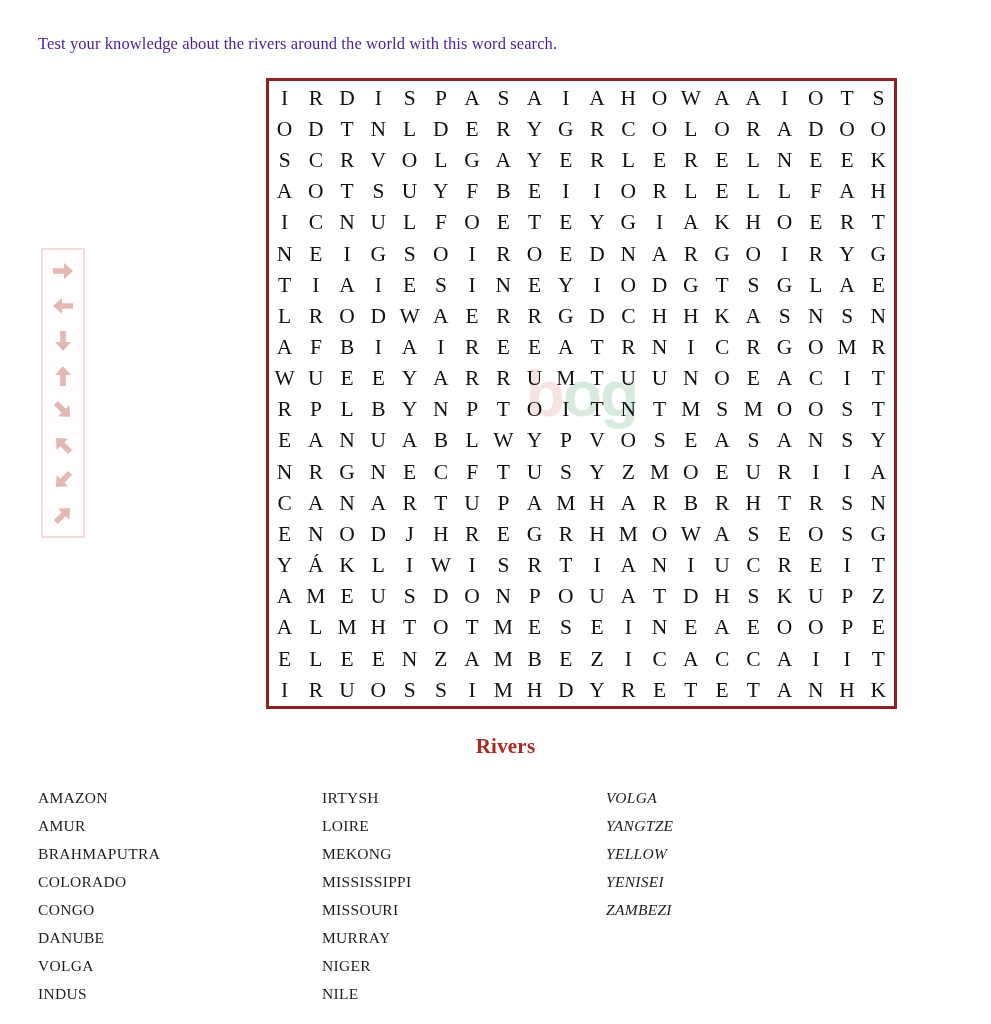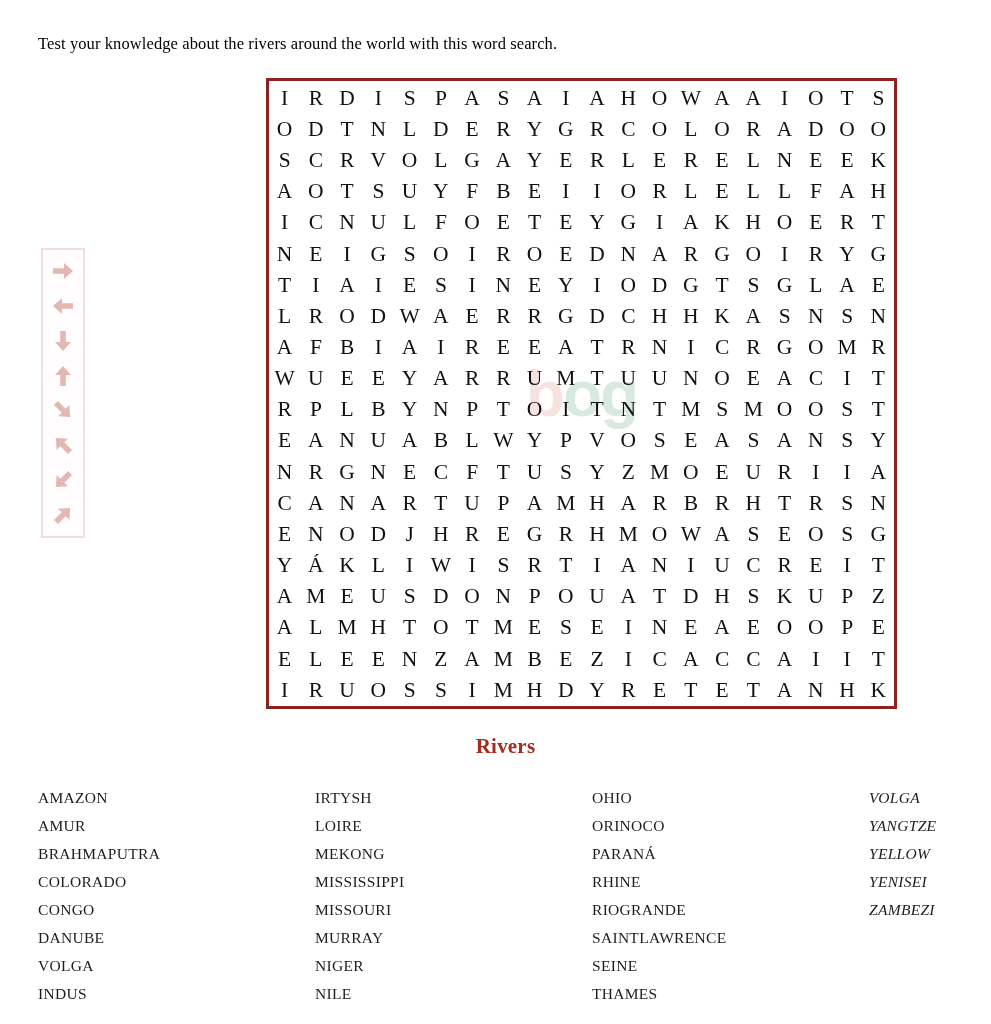--- a/index.html
+++ b/index.html
@@ -16,21 +16,21 @@
     overflow: hidden;
   }
 
   
   #instructions {
     position: absolute;
     left: 38px;
     top: 34px;
     font-size: 16.5px;
     font-family: "Liberation Serif", "DejaVu Serif", serif;
-    color: #000000;
+    color: #4c1d95;
     letter-spacing: 0.1px;
     white-space: nowrap;
   }
 
   
   #legend {
     position: absolute;
     left: 41px;
     top: 248px;
     width: 44px;
@@ -121,21 +121,21 @@
     margin-left: 20px;
   }
 
   
   #word-list {
     position: absolute;
     left: 38px;
     top: 784px;
     width: 920px;
     display: flex;
-    gap: 0;
+    gap: 7px;
   }
   #word-list .word-column {
     width: 277px;
     display: flex;
     flex-direction: column;
   }
   #word-list .word-column:last-child { width: auto; font-style: italic; }
   #word-list .word {
     font-family: "Liberation Serif", "DejaVu Serif", serif;
     font-size: 15.5px;
@@ -620,29 +620,19 @@
       <div class="word">IRTYSH</div>
       <div class="word">LOIRE</div>
       <div class="word">MEKONG</div>
       <div class="word">MISSISSIPPI</div>
       <div class="word">MISSOURI</div>
       <div class="word">MURRAY</div>
       <div class="word">NIGER</div>
       <div class="word">NILE</div>
     </div>
     <div class="word-column">
-      <div class="word">OHIO</div>
-      <div class="word">ORINOCO</div>
-      <div class="word">PARANÁ</div>
-      <div class="word">RHINE</div>
-      <div class="word">RIOGRANDE</div>
-      <div class="word">SAINTLAWRENCE</div>
-      <div class="word">SEINE</div>
-      <div class="word">THAMES</div>
-    </div>
-    <div class="word-column">
       <div class="word">VOLGA</div>
       <div class="word">YANGTZE</div>
       <div class="word">YELLOW</div>
       <div class="word">YENISEI</div>
       <div class="word">ZAMBEZI</div>
     </div>
   </div>
 
 </body></html>

